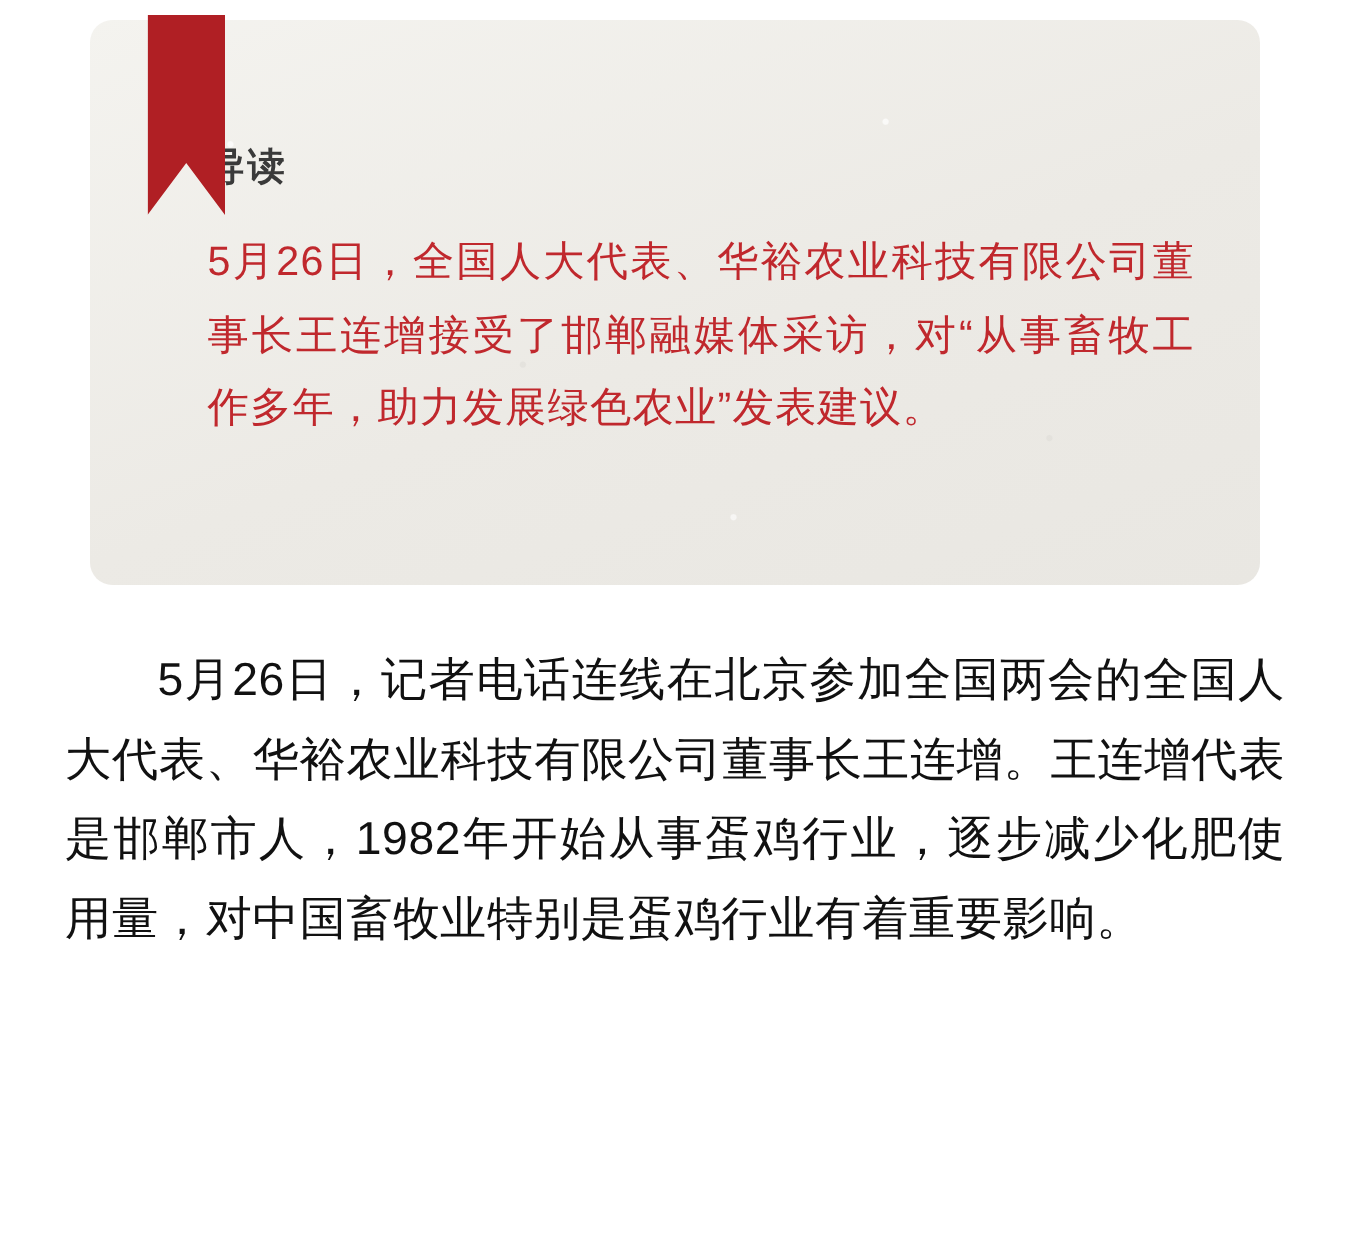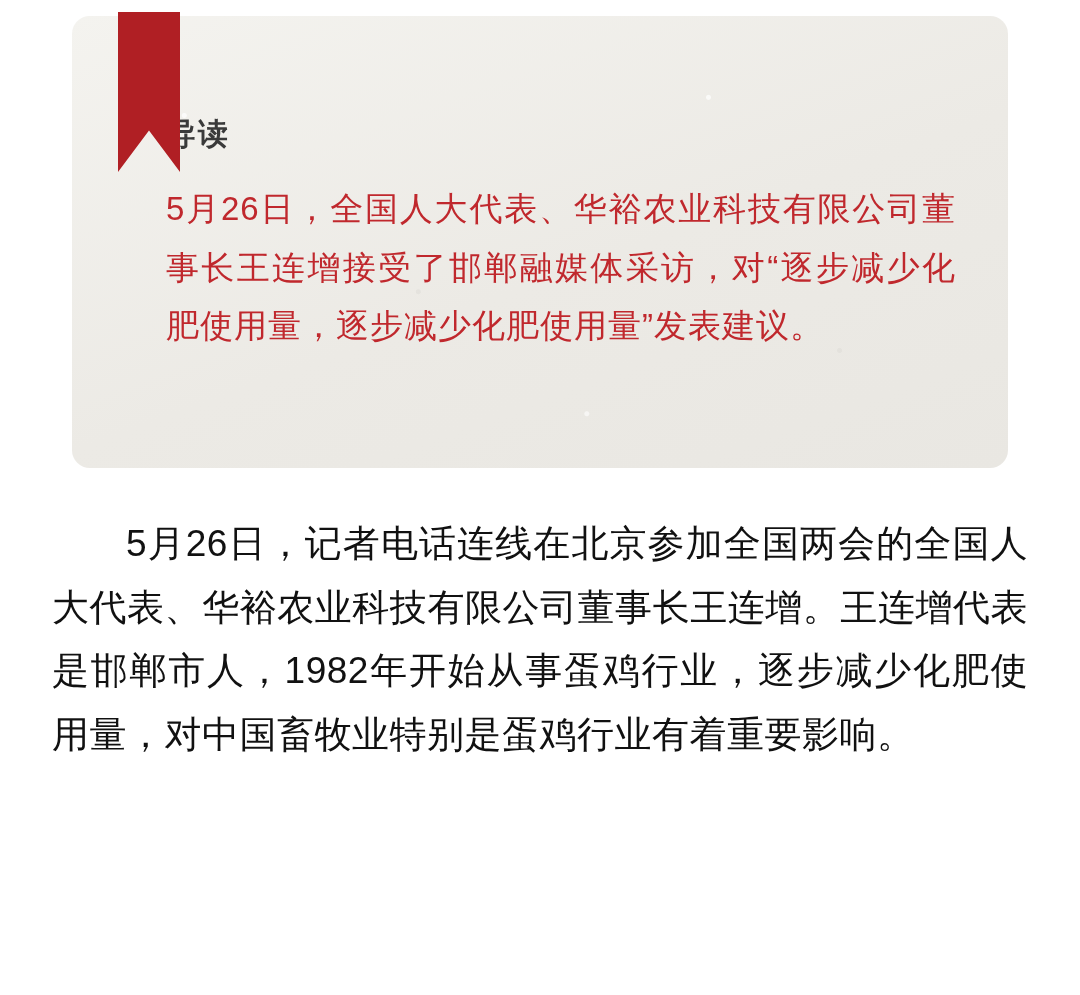--- a/index.html
+++ b/index.html
@@ -90,21 +90,21 @@
 </style>
 </head>
 <body>
 
 <div class="page">
 
   <div class="callout-wrap">
     <div class="callout-card">
       <div class="ribbon"></div>
       <div class="callout-title">导读</div>
-      <div class="callout-body">5月26日，全国人大代表、华裕农业科技有限公司董事长王连增接受了邯郸融媒体采访，对“逐步减少化肥使用量，逐步减少化肥使用量”发表建议。</div>
+      <div class="callout-body">5月26日，全国人大代表、华裕农业科技有限公司董事长王连增接受了邯郸融媒体采访，对“从事畜牧工作多年，助力发展绿色农业”发表建议。</div>
     </div>
   </div>
 
   <div class="article">
     <p>5月26日，记者电话连线在北京参加全国两会的全国人大代表、华裕农业科技有限公司董事长王连增。王连增代表是邯郸市人，1982年开始从事蛋鸡行业，逐步减少化肥使用量，对中国畜牧业特别是蛋鸡行业有着重要影响。</p>
   </div>
 
 </div>
 
 </body></html>

